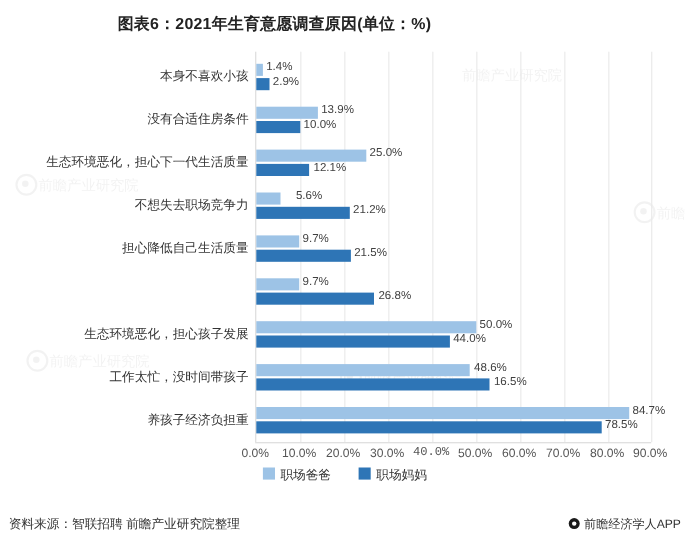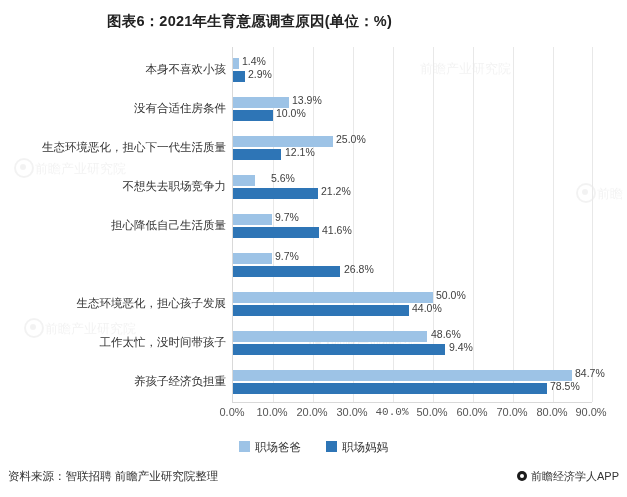--- a/index.html
+++ b/index.html
@@ -115,21 +115,21 @@
     position: absolute;
     top: 424px;
     left: 0;
     width: 627px;
     text-align: center;
     font-size: 11.5px;
     color: #333;
   }
   .legend .item {
     display: inline-block;
-    margin: 16px 11px;
+    margin: 0 11px;
     white-space: nowrap;
   }
   .legend .swatch {
     display: inline-block;
     width: 11px; height: 11px;
     vertical-align: -1px;
     margin-right: 5px;
   }
   .footer-left {
     position: absolute;
@@ -220,34 +220,34 @@
 
     <div class="val" style="left:9px; top:8px;">1.4%</div>
     <div class="val" style="left:15px; top:21px;">2.9%</div>
 
     <div class="val" style="left:59px; top:47px;">13.9%</div>
     <div class="val" style="left:43px; top:60px;">10.0%</div>
 
     <div class="val" style="left:103px; top:86px;">25.0%</div>
     <div class="val" style="left:52px; top:99px;">12.1%</div>
 
-    <div class="val" style="left:38px; top:125px;">5.6%</div>
+    <div class="val" style="left:22px; top:125px;padding-left:14px;">5.6%</div>
     <div class="val" style="left:88px; top:138px;">21.2%</div>
 
     <div class="val" style="left:42px; top:164px;">9.7%</div>
-    <div class="val" style="left:89px; top:177px;">41.6%</div>
+    <div class="val" style="left:89px; top:177px;">21.5%</div>
 
     <div class="val" style="left:42px; top:203px;">9.7%</div>
     <div class="val" style="left:111px; top:216px;">26.8%</div>
 
     <div class="val" style="left:203px; top:242px;">50.0%</div>
     <div class="val" style="left:179px; top:255px;">44.0%</div>
 
     <div class="val" style="left:198px; top:281px;">48.6%</div>
-    <div class="val" style="left:216px; top:294px;">9.4%</div>
+    <div class="val" style="left:216px; top:294px;">16.5%</div>
 
     <div class="val" style="left:342px; top:320px;">84.7%</div>
     <div class="val" style="left:317px; top:333px;">78.5%</div>
   </div>
 
   <div class="axis-bottom"></div>
 
   <div class="xtick" style="left:232px;">0.0%</div>
   <div class="xtick" style="left:272px;">10.0%</div>
   <div class="xtick" style="left:312px;">20.0%</div>

